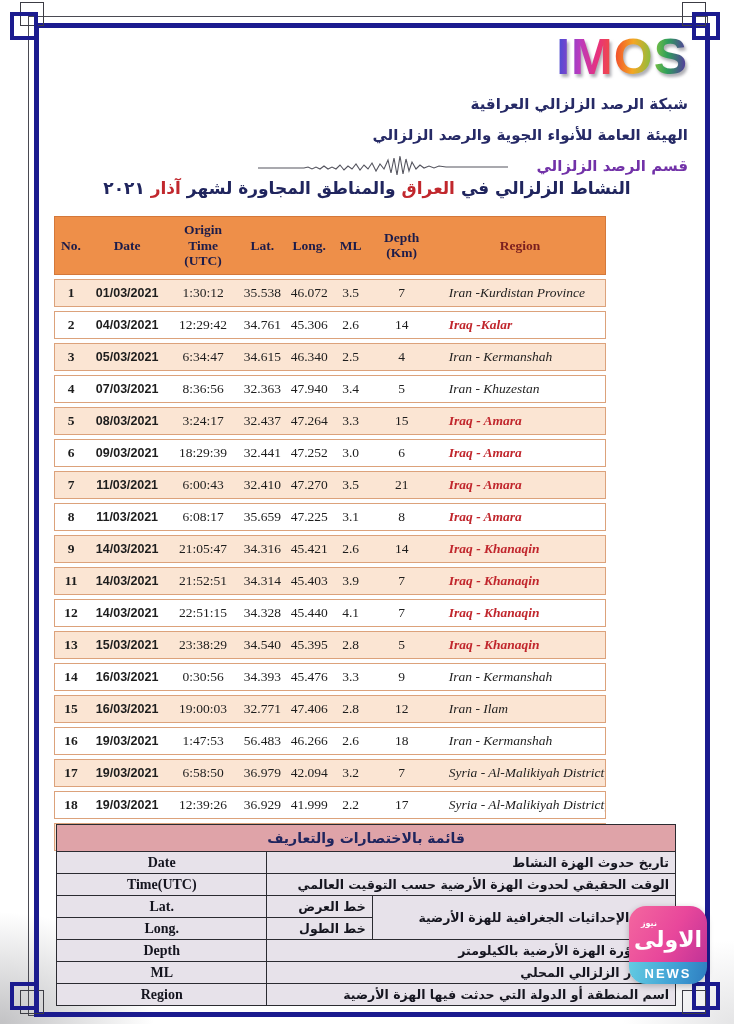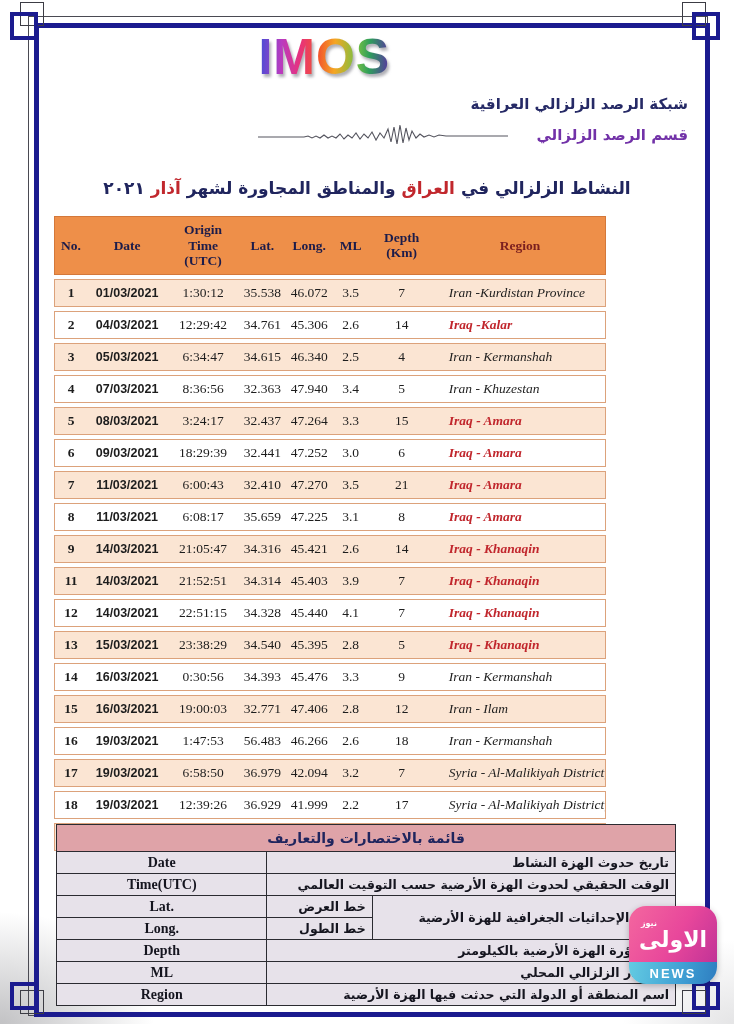--- a/index.html
+++ b/index.html
@@ -25,21 +25,21 @@
   }
   .corner{position:absolute;pointer-events:none;}
   .corner .sq-thin{position:absolute;width:22px;height:22px;border:1.5px solid #3c3c44;}
   .corner .sq-navy{position:absolute;width:20px;height:20px;border:4px solid var(--frame-navy);}
   .corner.tl{left:10px;top:0px;}   .corner.tl .sq-thin{left:10px;top:2px;} .corner.tl .sq-navy{left:0px;top:12px;}
   .corner.tr{left:682px;top:0px;}  .corner.tr .sq-thin{left:0px;top:2px;}  .corner.tr .sq-navy{left:10px;top:12px;}
   .corner.bl{left:10px;top:982px;} .corner.bl .sq-thin{left:10px;top:8px;} .corner.bl .sq-navy{left:0px;top:0px;}
   .corner.br{left:682px;top:982px;}.corner.br .sq-thin{left:0px;top:8px;}  .corner.br .sq-navy{left:10px;top:0px;}
 
   
-  .header-block{position:absolute;top:32px;right:46px;}
+  .header-block{position:absolute;top:32px;right:46px;text-align:right;}
   .imos{
     font-family:"Liberation Sans","DejaVu Sans",sans-serif;
     font-weight:900;font-size:50px;line-height:1;letter-spacing:1px;
     background:linear-gradient(92deg,#3b4fd8 0%,#b93bc0 18%,#e8327c 32%,#f2572c 46%,#f5a623 58%,#7ac143 74%,#2e9e5b 84%,#5a2ea6 100%);
     -webkit-background-clip:text;background-clip:text;color:transparent;
     filter:drop-shadow(2px 3px 1.5px rgba(110,110,120,.55));
     display:inline-block;
   }
   .org-line{direction:rtl;font-size:15px;font-weight:bold;color:#262a66;margin-top:13px;}
   .dept-row{display:flex;flex-direction:row-reverse;align-items:center;gap:28px;margin-top:9px;}
@@ -90,21 +90,21 @@
   .def-table td{background:var(--def-bg);height:19px;}
   .def-arabic{font-size:12.5px;font-weight:bold;color:#15151f;text-align:right;}
   .def-term{
     font-family:"Liberation Serif","DejaVu Serif",serif;direction:ltr;
     font-size:14px;font-weight:bold;color:#15151f;text-align:center;
   }
   .def-merged{text-align:center;}
 
   
   .news-logo{
-    position:absolute;left:629px;top:906px;width:88px;height:78px;
+    position:absolute;left:629px;top:906px;width:78px;height:78px;
     border-radius:17px;overflow:hidden;box-shadow:0 2px 6px rgba(0,0,0,.25);
   }
   .news-logo .top{
     position:absolute;inset:0;height:56px;
     background:linear-gradient(120deg,#f4679f 0%,#e8479b 55%,#c13397 100%);
     display:flex;flex-direction:column;align-items:center;justify-content:center;
   }
   .news-logo .small-ar{color:#fff;font-size:8px;font-weight:bold;line-height:1;align-self:flex-start;margin:2px 0 0 12px;}
   .news-logo .big-ar{color:#fff;font-size:22px;font-weight:900;line-height:1;margin-top:1px;}
   .news-logo .band{
@@ -135,20 +135,21 @@
     <div class="sq-navy"></div>
   </div>
 <div class="corner br">
     <div class="sq-thin"></div>
     <div class="sq-navy"></div>
   </div>
 
 <div class="header-block">
   <span class="imos">IMOS</span>
   <div class="org-line">شبكة الرصد الزلزالي العراقية</div>
+  <div class="org-line">الهيئة العامة للأنواء الجوية والرصد الزلزالي</div>
   <div class="dept-row">
     <span class="dept-label">قسم الرصد الزلزالي</span>
     <span class="trace">
       <svg width="250" height="26" viewBox="0 0 250 26">
         <polyline fill="none" stroke="#55555f" stroke-width="1.1" points="0,15 46,15 50,14 54,16 58,14 62,16 66,13 70,16 74,14 78,16 82,12 86,17 90,13 94,16 98,11 102,17 106,12 110,16 114,10 118,18 122,11 126,16 130,7 133,20 136,5 139,22 142,3 145,21 148,6 151,18 154,9 158,16 162,12 166,15 171,13 176,15 181,13 188,14 198,14 250,14"></polyline>
       </svg>
     </span>
   </div>
 </div>
 

